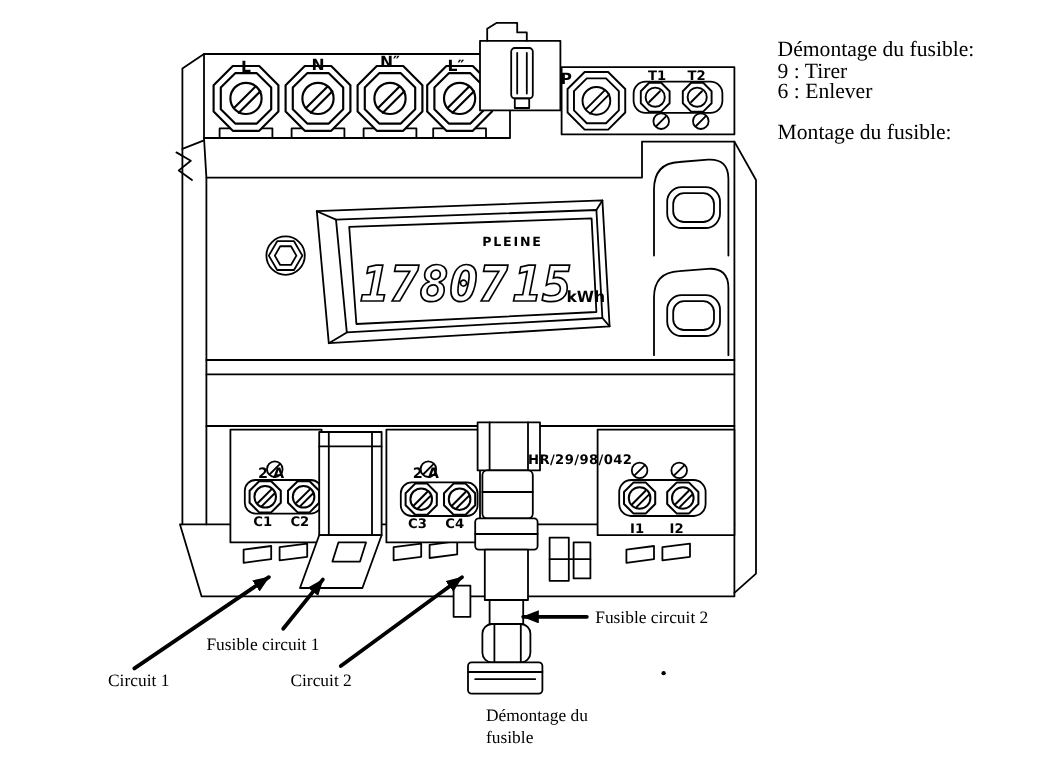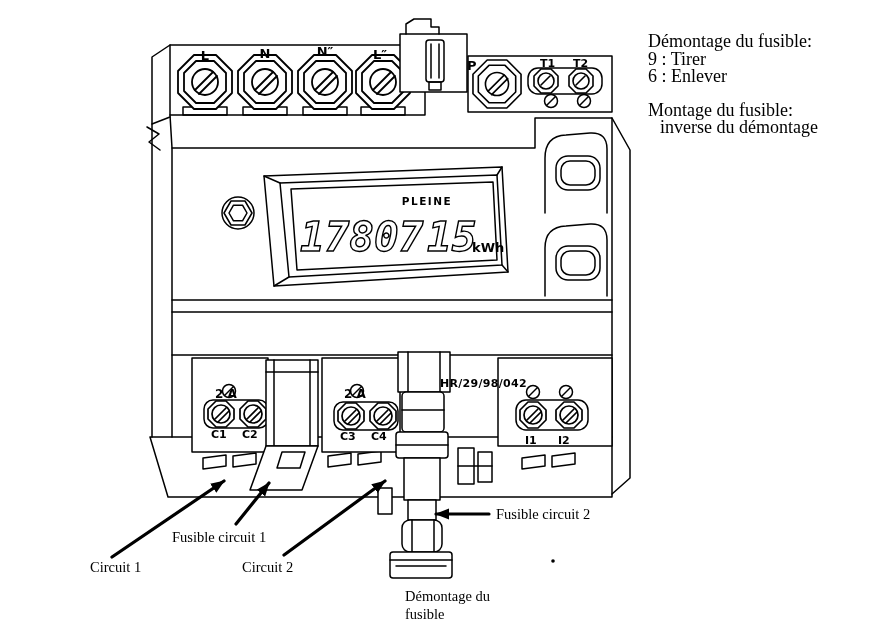--- a/index.html
+++ b/index.html
@@ -226,16 +226,15 @@
     <text class="callout" x="405" y="619">fusible</text>
   </g>
 </svg>
 
 <div class="instructions">
   <div>Démontage du fusible:</div>
   <div>9 : Tirer</div>
   <div>6 : Enlever</div>
   <div class="gap"></div>
   <div>Montage du fusible:</div>
-  <div class="indent">inverse du démontage</div>
 </div>
 
 </div>
 
 </body></html>

